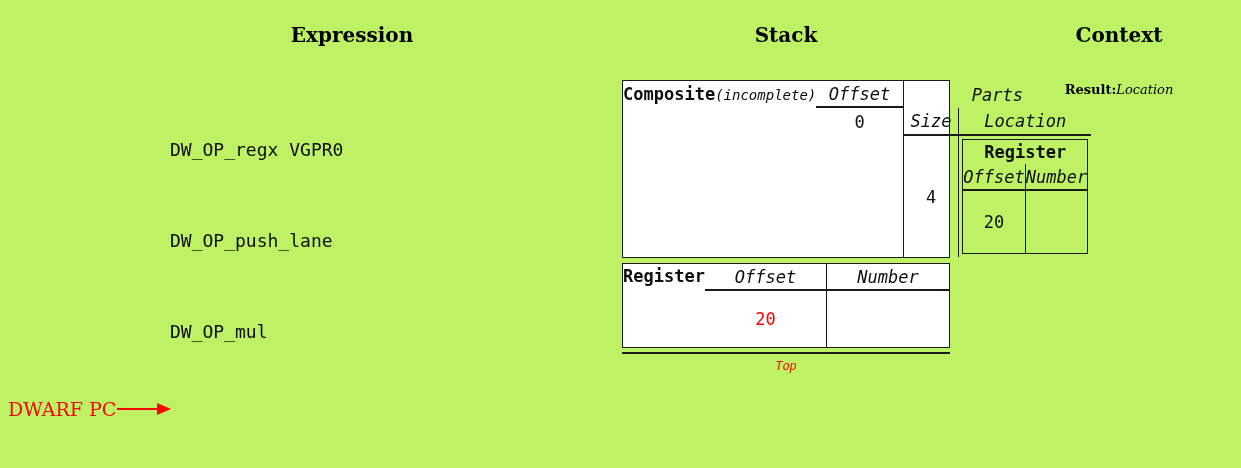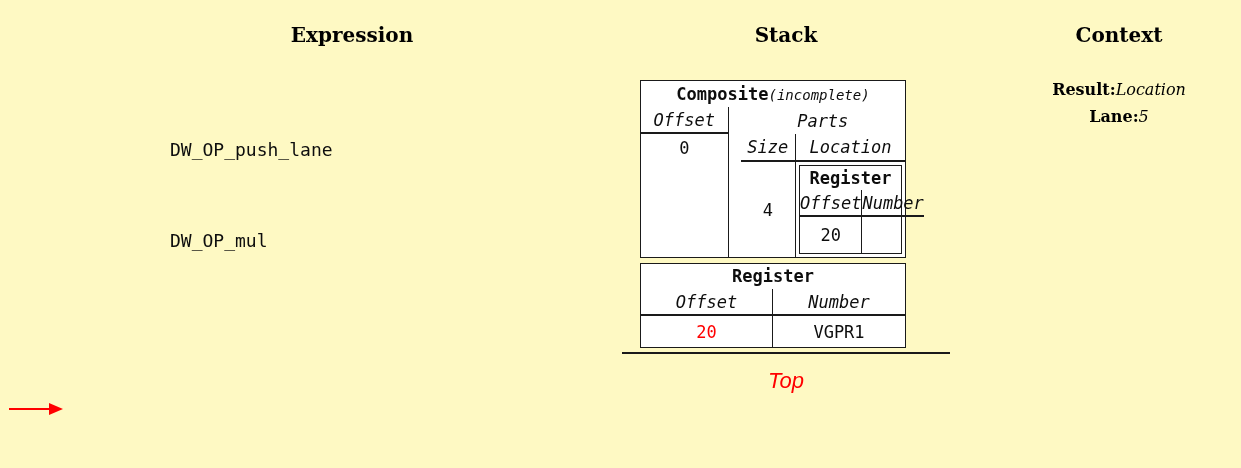--- a/index.html
+++ b/index.html
@@ -1,18 +1,18 @@
 <!DOCTYPE html>
 <html><head>
 <meta charset="utf-8">
 <style>
   * { margin:0; padding:0; box-sizing:border-box; }
   html,body { background:#ffffff; }
   .canvas {
-    position:relative; width:1241px; height:468px; background:#fef9c3;
+    position:relative; width:1241px; height:468px; background:#bef264;
     overflow:hidden; color:#0c0c0c;
   }
 
   
   .col-hdr {
     position:absolute; top:22px; width:220px; text-align:center;
     font-family:"DejaVu Serif", serif; font-weight:bold; font-size:20px;
     line-height:26px; color:#000;
   }
   #hdr-expression { left:242px; }
@@ -32,37 +32,37 @@
     display:flex; align-items:center;
   }
   .pc-label {
     font-family:"DejaVu Serif", serif; font-size:19px; color:#ff0000;
     line-height:24px;
   }
   .pc-arrow { display:block; margin-left:1px; }
 
   
   .stack-entry {
-    position:absolute; left:640px; width:266px;
+    position:absolute; left:622px; width:328px;
     border:1.5px solid #1a1a1a; background:#fff;
     font-family:"DejaVu Sans Mono", monospace; font-size:17px; color:#0d0d0d;
-    display:flex; flex-direction:column;
+    display:flex; flex-direction:row;
   }
   .it   { font-style:italic; }
   .ctr  { display:flex; align-items:center; justify-content:center; }
 
   #composite-entry { top:80px; height:178px; }
   .comp-title { height:26px; line-height:26px; text-align:center; }
   .comp-title .title-main { font-weight:bold; font-size:17px; }
   .comp-title .title-note { font-style:italic; font-size:14px; }
   .comp-body  { flex:1; display:flex; min-height:0; }
   .comp-left  { width:87.5px; border-right:1.5px solid #1a1a1a; display:flex; flex-direction:column; }
   .comp-left-hdr { height:27px; border-bottom:2px solid #1a1a1a; }
   .comp-left-val { height:27px; }
-  .comp-right { flex:1; display:flex; flex-direction:column; min-width:0;margin-left:12px; }
+  .comp-right { flex:1; display:flex; flex-direction:column; min-width:0; }
   .parts-hdr  { height:27px; }
   .parts-hdr-row { height:28px; display:flex; border-bottom:2px solid #1a1a1a; }
   .size-col   { width:55.5px; border-right:1.5px solid #1a1a1a; }
   .loc-col    { flex:1; min-width:0; }
   .parts-body-row { flex:1; display:flex; min-height:0; }
   .loc-cell   { flex:1; padding:3px; min-width:0; }
 
   .nested-box {
     width:100%; height:100%; border:1.5px solid #1a1a1a;
     display:flex; flex-direction:column;
@@ -84,58 +84,60 @@
   }
   .rg-tl { border-right:1.5px solid #1a1a1a; border-bottom:2px solid #1a1a1a; }
   .rg-tr { border-bottom:2px solid #1a1a1a; }
   .rg-bl { border-right:1.5px solid #1a1a1a; color:#ff0000; }
 
   .stack-baseline {
     position:absolute; left:622px; top:352px; width:328px;
     border-top:2px solid #1a1a1a;
   }
   .top-label {
-    position:absolute; left:676px; top:369px; width:220px; text-align:center;
-    font-family:Liberation Sans, sans-serif; font-style:italic;
-    font-size:22px; line-height:24px; color:#ff0000;
+    position:absolute; left:676px; top:355px; width:220px; text-align:center;
+    font-family:Liberation Mono, monospace; font-style:italic;
+    font-size:12px; line-height:24px; color:#ff0000;
   }
 
   
   .ctx-line {
     position:absolute; left:999px; width:240px; text-align:center;
-    font-family:"DejaVu Serif", serif; font-size:16px; line-height:26px; color:#000;
+    font-family:"DejaVu Serif", serif; font-size:13px; line-height:26px; color:#000;
   }
   #ctx-result { top:77px; }
   #ctx-lane   { top:104px; }
   .ctx-label  { font-weight:bold; }
   .ctx-value  { font-style:italic; }
 </style>
 </head>
 <body>
 
 <div class="canvas">
 
   <div class="col-hdr" id="hdr-expression">Expression</div>
   <div class="col-hdr" id="hdr-context">Context</div>
   <div class="col-hdr" id="hdr-stack">Stack</div>
 
   <div class="expr-list">
+    <div>DW_OP_regx VGPR0</div>
     <div>DW_OP_push_lane</div>
     <div>DW_OP_mul</div>
     
     
     
     
     
     
     
     
   </div>
 
   <div class="pc-row">
+    <span class="pc-label">DWARF PC</span>
     <svg class="pc-arrow" width="54" height="14" viewBox="0 0 54 14">
       <line x1="0" y1="7" x2="42" y2="7" stroke="#ff0000" stroke-width="1.8"></line>
       <polygon points="40,1 54,7 40,13" fill="#ff0000"></polygon>
     </svg>
   </div>
 
   <div class="stack-entry" id="composite-entry">
     <div class="comp-title">
       <span class="title-main">Composite</span><span class="title-note">(incomplete)</span>
     </div>
@@ -167,27 +169,23 @@
       </div>
     </div>
   </div>
 
   <div class="stack-entry" id="register-entry">
     <div class="reg-title">Register</div>
     <div class="reg-grid">
       <div class="rg-tl ctr it">Offset</div>
       <div class="rg-tr ctr it">Number</div>
       <div class="rg-bl ctr">20</div>
-      <div class="ctr">VGPR1</div>
     </div>
   </div>
 
   <div class="stack-baseline"></div>
   <div class="top-label">Top</div>
 
   <div class="ctx-line" id="ctx-result">
     <span class="ctx-label">Result:</span><span class="ctx-value">Location</span>
   </div>
-  <div class="ctx-line" id="ctx-lane">
-    <span class="ctx-label">Lane:</span><span class="ctx-value">5</span>
-  </div>
 
 </div>
 
 </body></html>

